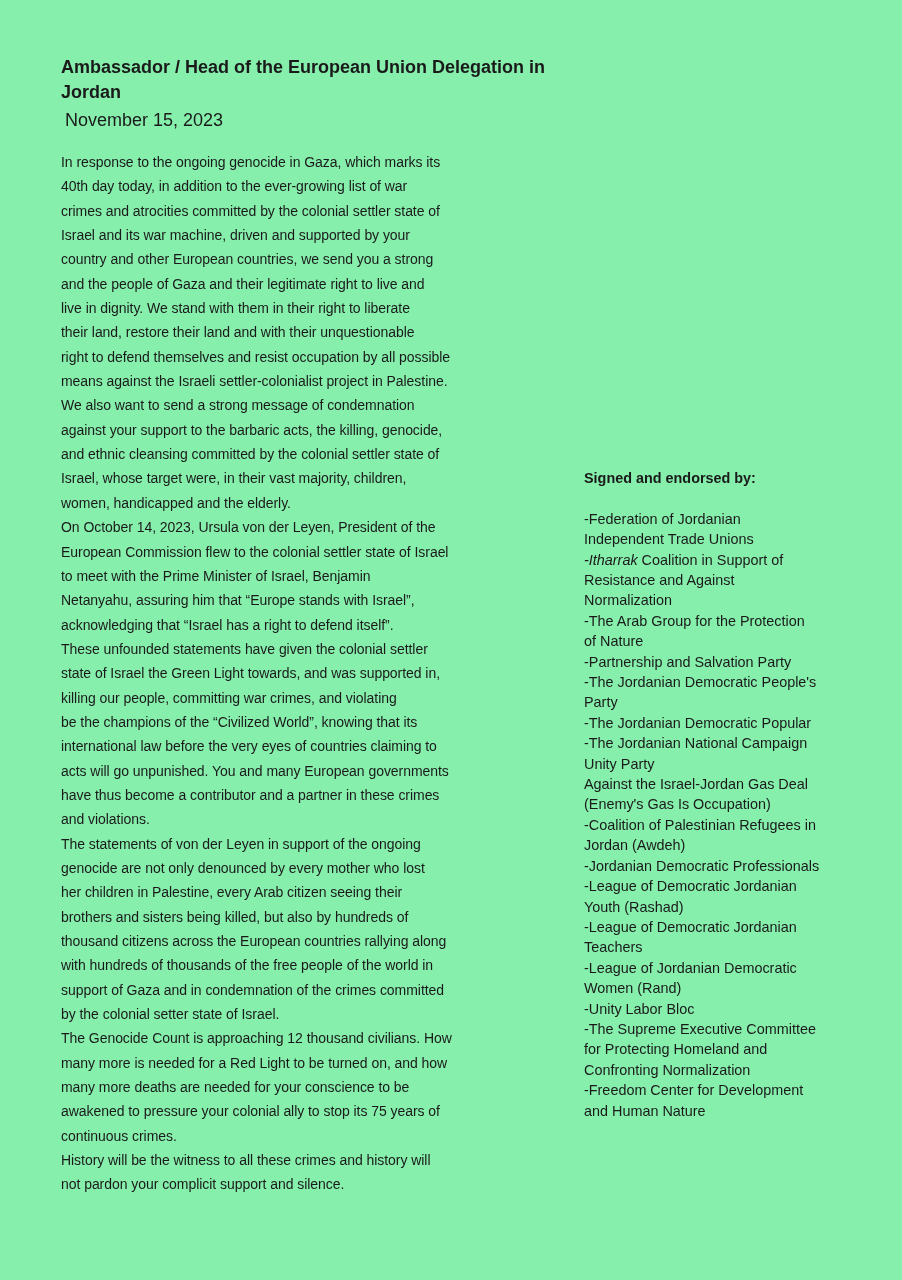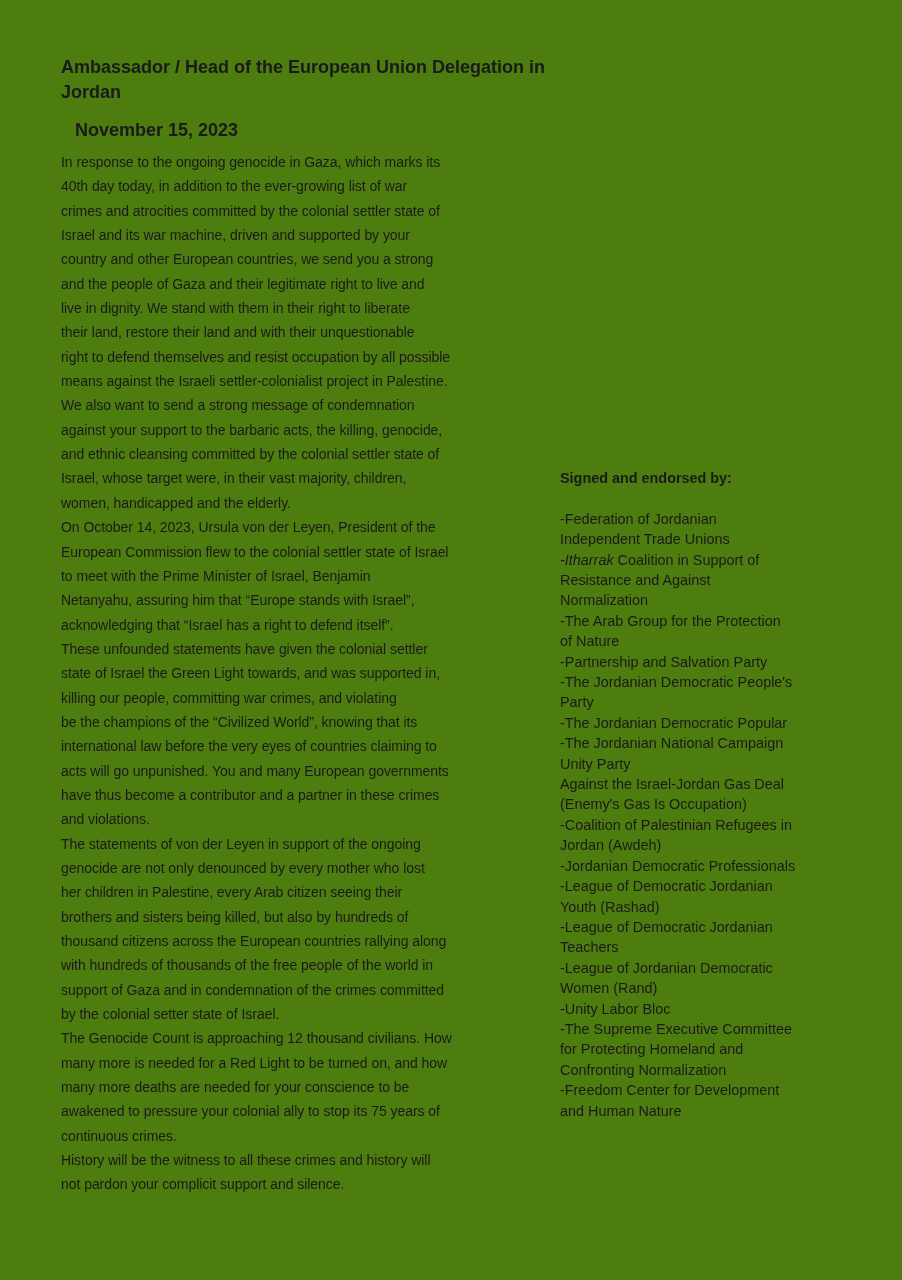--- a/index.html
+++ b/index.html
@@ -12,54 +12,54 @@
       height: 1280px;
       position: relative;
       overflow: hidden;
       color: #1a1a1a;
       font-family: "Liberation Sans", "DejaVu Sans", sans-serif;
     }
     .page {
       position: absolute;
       left: 0; top: 0;
       width: 902px; height: 1280px;
-      background: #4d7c0f;
+      background: #86efac;
     }
     .letter-header {
       position: absolute;
       left: 61px;
       top: 55px;
       width: 500px;
       font-size: 18px;
       line-height: 24.5px;
     }
     .recipient {
       font-weight: bold;
       margin: 0;
     }
     .date {
-      margin: 14px;
-      font-weight: bold;
+      margin: 4px;
+      font-weight: normal;
     }
     .letter-body {
       position: absolute;
       left: 61px;
       top: 150px;
       width: 520px;
       font-size: 14px;
       line-height: 24.35px;
       letter-spacing: -0.05px;
     }
     .letter-body .line {
       display: block;
       white-space: nowrap;
     }
     .signatories {
       position: absolute;
-      left: 560px;
+      left: 584px;
       top: 468px;
       width: 270px;
       font-size: 14.4px;
       line-height: 20.4px;
     }
     .signatories .heading {
       font-weight: bold;
       margin: 0 0 20.4px 0;
     }
     .signatories .line {

